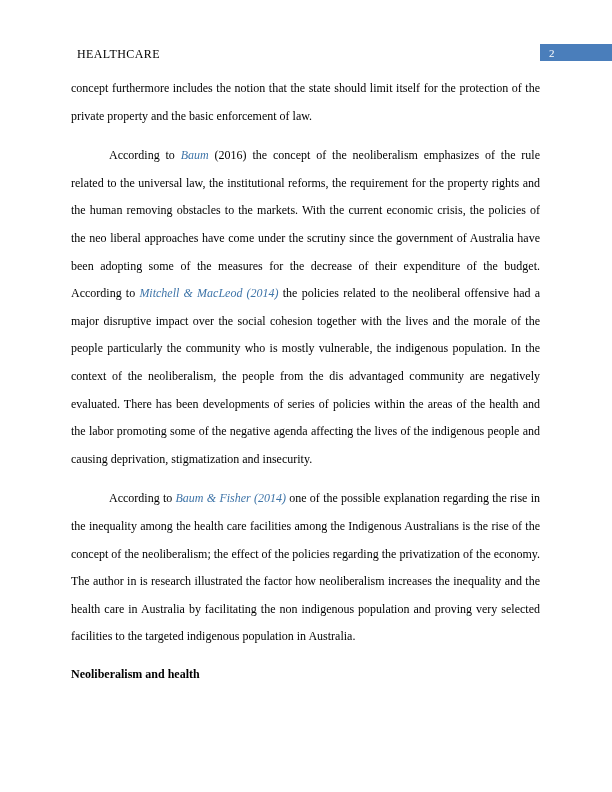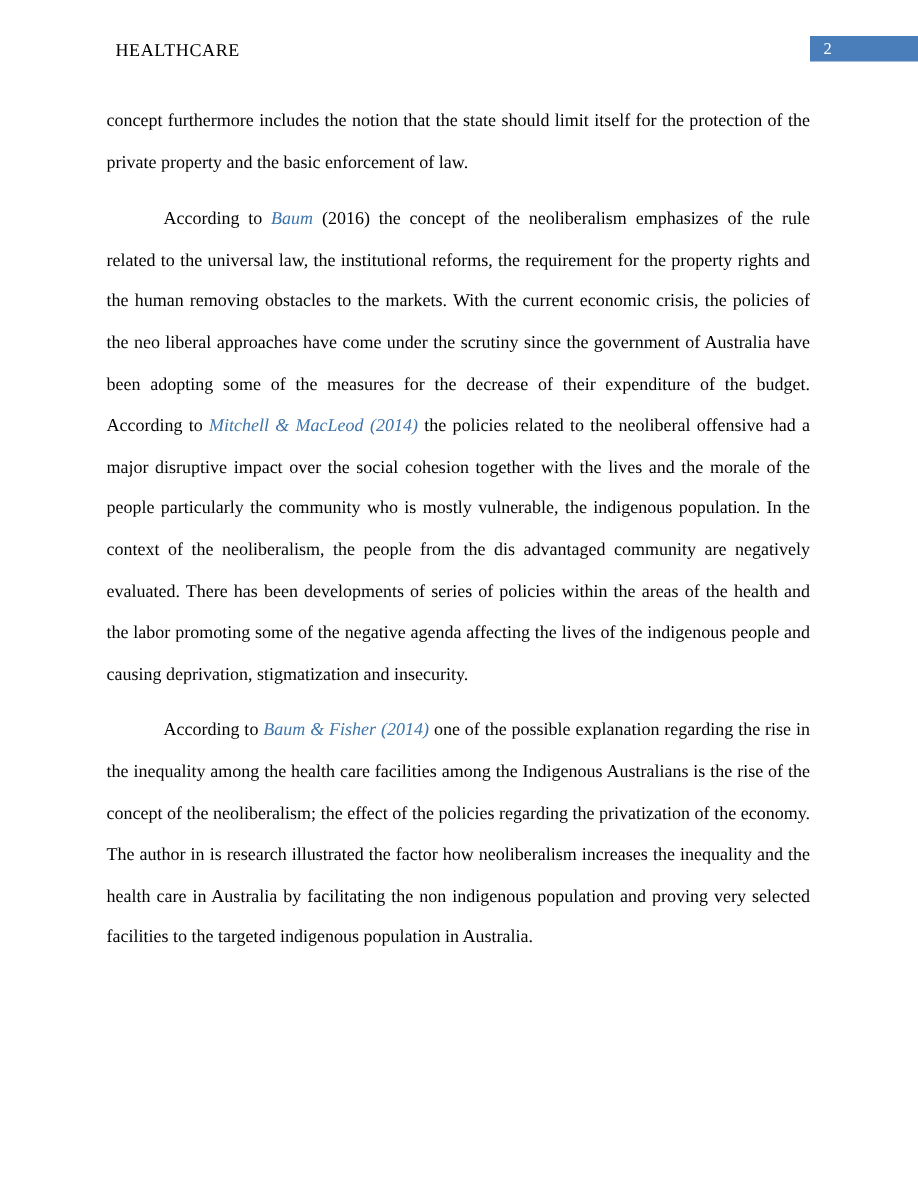--- a/index.html
+++ b/index.html
@@ -10,21 +10,21 @@
     width: 612px;
     height: 792px;
     background: var(--page-bg, #ffffff);
     font-family: "Liberation Serif", serif;
     color: var(--body-text, #000000);
     overflow: hidden;
     box-shadow: 0 0 4px rgba(0,0,0,0.15);
   }
   .header {
     position: absolute;
-    top: 24px;
+    top: 44px;
     left: 77px;
     right: 0;
     height: 18px;
   }
   .running-head {
     font-size: 12px;
     letter-spacing: 0.4px;
   }
   .page-number-box {
     position: absolute;
@@ -41,21 +41,21 @@
   }
   .body-text {
     position: absolute;
     top: 63px;
     left: 71px;
     width: 469px;
     font-size: 12px;
     line-height: 27.6px;
     text-align: justify;
   }
-  p.para { margin: 4px 0 10px 0; }
+  p.para { margin: 12px 0 10px 0; }
   p.para.indent { text-indent: 38px; }
   .citation { color: var(--citation, #3e74a8); font-style: italic; }
   .section-heading {
     font-size: 12px;
     font-weight: bold;
     line-height: 27.6px;
     text-align: left;
   }
 </style>
 </head>
@@ -67,14 +67,15 @@
     <div class="page-number-box">
       <span>2</span>
     </div>
   </div>
   <div class="body-text">
     <div id="paragraphs">
         <p class="para"><span>concept furthermore includes the notion that the state should limit itself for the protection of the private property and the basic enforcement of law.</span></p>
         <p class="para indent"><span>According to </span><span class="citation">Baum</span><span> (2016) the concept of the neoliberalism emphasizes of the rule related to the universal law, the institutional reforms, the requirement for the property rights and the human removing obstacles to the markets. With the current economic crisis, the policies of the neo liberal approaches have come under the scrutiny since the government of Australia have been adopting some of the measures for the decrease of their expenditure of the budget. According to </span><span class="citation">Mitchell &amp; MacLeod (2014)</span><span> the policies related to the neoliberal offensive had a major disruptive impact over the social cohesion together with the lives and the morale of the people particularly the community who is mostly vulnerable, the indigenous population.  In the context of the neoliberalism, the people from the dis advantaged community are negatively evaluated. There has been developments of series of policies within the areas of the health and the labor promoting some of the negative agenda affecting the lives of the indigenous people and causing deprivation, stigmatization and insecurity.</span></p>
         <p class="para indent"><span>According to </span><span class="citation">Baum &amp; Fisher (2014)</span><span> one of the possible explanation regarding the rise in the inequality among the health care facilities among the Indigenous Australians is the rise of the concept of the neoliberalism; the effect of the policies regarding the privatization of the economy. The author in is research illustrated the factor how neoliberalism increases the inequality and the health care in Australia by facilitating the non indigenous population and proving very selected facilities to the targeted indigenous population in Australia.</span></p>
       </div>
+    <div class="section-heading">Neoliberalism and health</div>
   </div>
 </div>
 
 </body></html>

